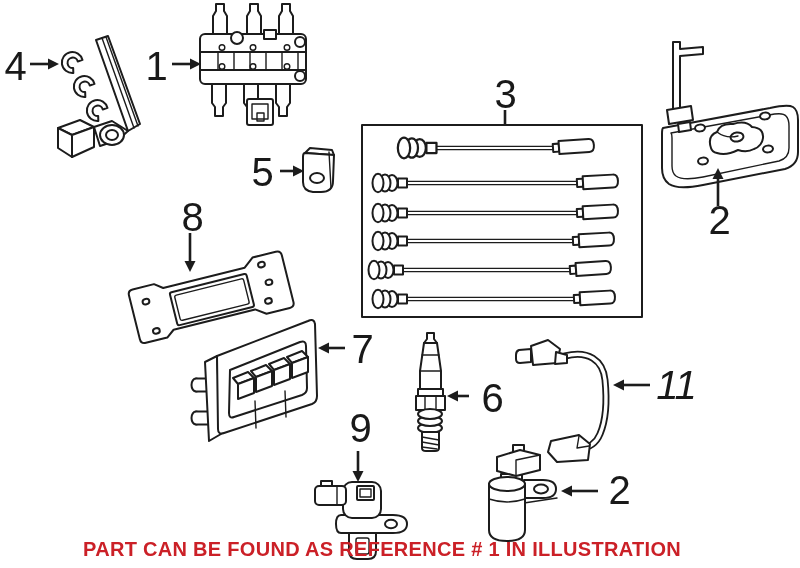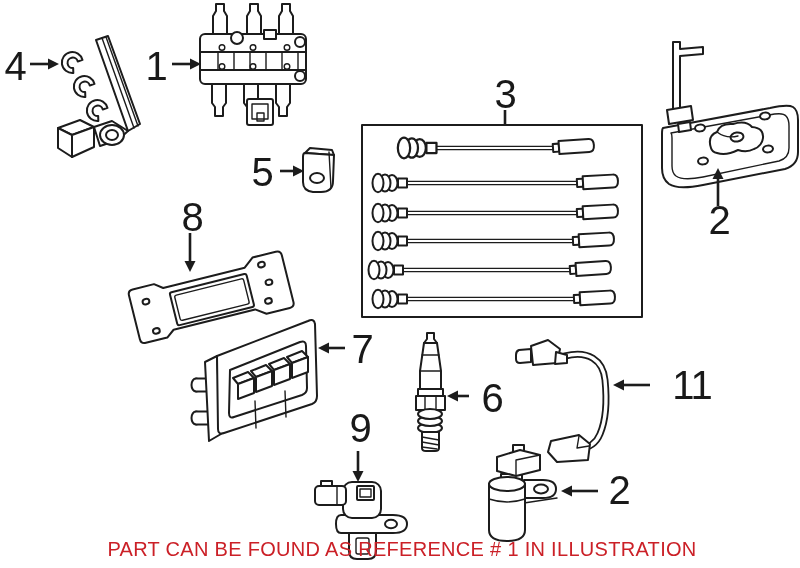--- a/index.html
+++ b/index.html
@@ -1,22 +1,22 @@
 <!DOCTYPE html>
 <html><head>
 <meta charset="utf-8">
 <style>
   html,body{margin:0;padding:0;background:#ffffff;}
   .stage{position:relative;width:800px;height:568px;background:#ffffff;overflow:hidden;
          font-family:"Liberation Sans",sans-serif;}
   .stage svg{position:absolute;left:0;top:0;}
   .callout{position:absolute;transform:translate(-50%,-50%);font-size:40px;line-height:1;
            color:#191919;font-weight:400;letter-spacing:-1px;user-select:none;}
-  .note{position:absolute;left:402px;top:549px;transform:translate(-50%,-50%);
-        font-size:20px;font-weight:normal;color:#cb2027;white-space:nowrap;letter-spacing:.3px;z-index:5;}
+  .note{position:absolute;left:382px;top:549px;transform:translate(-50%,-50%);
+        font-size:20px;font-weight:bold;color:#cb2027;white-space:nowrap;letter-spacing:.3px;z-index:5;}
   
   .o{fill:#ffffff;stroke:#1c1c1c;stroke-width:2;stroke-linejoin:round;stroke-linecap:round;}
   .l{fill:none;stroke:#1c1c1c;stroke-width:2;stroke-linejoin:round;stroke-linecap:round;}
   .thin{stroke-width:1.4;}
   .ah{fill:#1c1c1c;stroke:none;}
   .al{stroke:#1c1c1c;stroke-width:2.6;fill:none;stroke-linecap:butt;}
   .wireO{stroke:#1c1c1c;stroke-width:4.6;fill:none;}
   .wireI{stroke:#ffffff;stroke-width:2;fill:none;}
   .tubeO{stroke:#1c1c1c;stroke-width:7;fill:none;stroke-linecap:round;}
   .tubeI{stroke:#ffffff;stroke-width:3.4;fill:none;stroke-linecap:round;}
@@ -275,17 +275,17 @@
   <div class="callout" style="left:156px;top:66px;">1</div>
   <div class="callout" style="left:719px;top:220px;">2</div>
   <div class="callout" style="left:505px;top:94px;">3</div>
   <div class="callout" style="left:15px;top:66px;">4</div>
   <div class="callout" style="left:262px;top:172px;">5</div>
   <div class="callout" style="left:492px;top:398px;">6</div>
   <div class="callout" style="left:362px;top:349px;">7</div>
   <div class="callout" style="left:192px;top:217px;">8</div>
   <div class="callout" style="left:360px;top:428px;">9</div>
   <div class="callout" style="left:619px;top:490px;">2</div>
-  <div class="callout" style="left:692px;top:385px;">11</div>
+  <div class="callout" style="left:676px;top:385px;font-style:italic;">11</div>
 
   <div class="note">PART CAN BE FOUND AS REFERENCE # 1 IN ILLUSTRATION</div>
 
 </div>
 
 </body></html>

